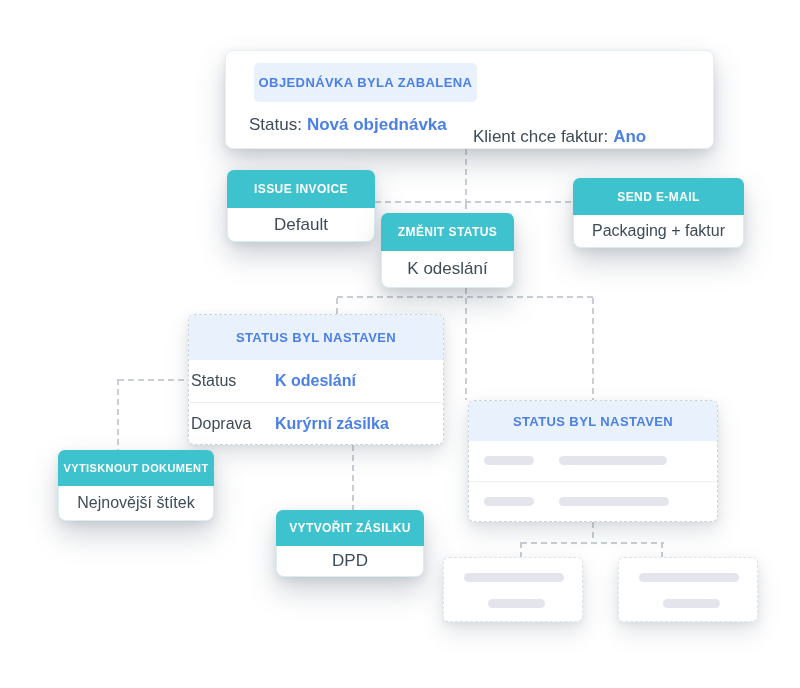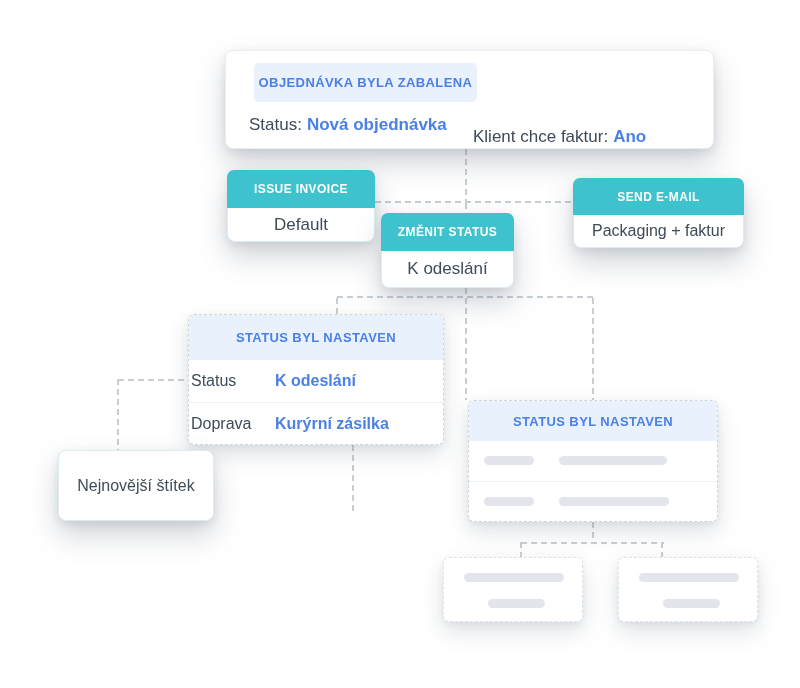--- a/index.html
+++ b/index.html
@@ -114,23 +114,32 @@
       <span class="lbl">Status</span>
       <span class="val">K odeslání</span>
     </div>
     <div class="status-row" style="height:42px;">
       <span class="lbl">Doprava</span>
       <span class="val">Kurýrní zásilka</span>
     </div>
   </div>
 
   <div class="card teal-card shadow" style="left:58px;top:450px;width:156px;height:71px;">
+    <div class="teal-head" style="height:36px;font-size:11px;">
+        <span>VYTISKNOUT DOKUMENT</span>
+      </div>
     <div class="teal-body" style="font-size:16px;">Nejnovější štítek</div>
   </div>
 
+  <div class="card teal-card shadow" style="left:276px;top:510px;width:148px;height:67px;">
+    <div class="teal-head" style="height:36px;">
+        <span>VYTVOŘIT ZÁSILKU</span>
+      </div>
+    <div class="teal-body">DPD</div>
+  </div>
 
   <div class="card status-card shadow-soft" style="left:468px;top:400px;width:250px;height:122px;">
     <div class="status-head" style="height:40px;">
         <span>STATUS BYL NASTAVEN</span>
       </div>
     <div class="status-row" style="height:40px;border-top:none;">
       <span class="bar" style="left:15px;top:15px;width:50px;"></span>
       <span class="bar" style="left:90px;top:15px;width:108px;"></span>
     </div>
     <div class="status-row" style="height:40px;">

